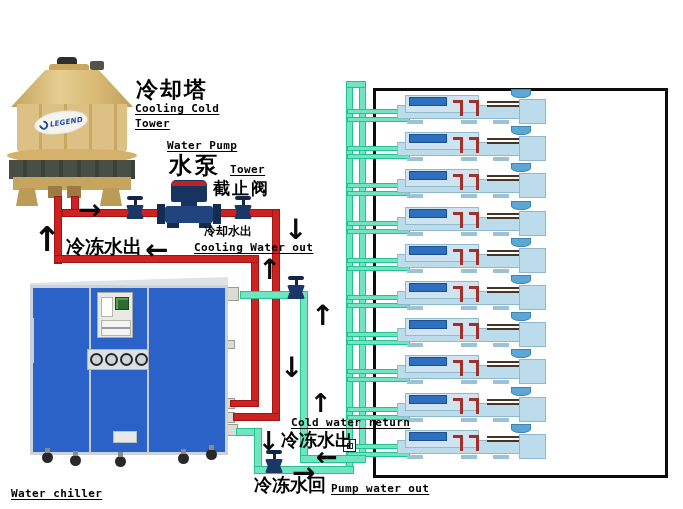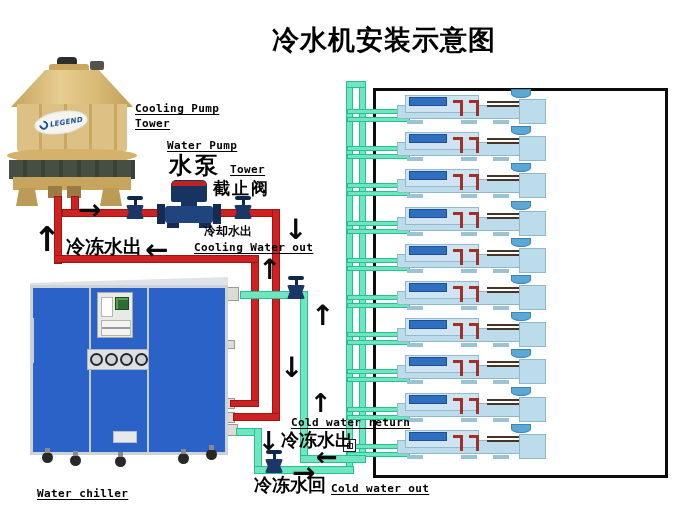--- a/index.html
+++ b/index.html
@@ -66,21 +66,20 @@
   #logo .swoosh{width:9px;height:9px;border:2px solid #1d4fa0;border-top-color:transparent;
                 border-radius:50%;transform:rotate(-40deg);box-sizing:border-box;}
   #logo .ltxt{font-size:7px;font-weight:bold;font-style:italic;color:#1d4fa0;
               font-family:"DejaVu Sans",sans-serif;letter-spacing:.3px;}
 </style>
 </head>
 <body>
 
 <div id="stage">
 
-  <div class="cn" style="left:272px;top:26px;font-size:27px;letter-spacing:1px;">冷水机安装示意图</div>
 
   <div id="frame"></div>
 
   <div class="pipe cold" style="left:346px;top:81px;width:7px;height:393px;"></div>
   <div class="pipe cold" style="left:359px;top:81px;width:7px;height:382px;"></div>
   <div class="pipe cold" style="left:346px;top:81px;width:20px;height:7px;"></div>
 
   <div id="machines-layer">
       <div class="stub" style="top:109px"></div>
       <div class="stub" style="top:117px"></div>
@@ -349,28 +348,29 @@
   <div class="arrow" style="left:145px;top:236px;font-size:28px;">←</div>
   <div class="arrow" style="left:33px;top:222px;font-size:34px;">↑</div>
   <div class="arrow" style="left:258px;top:256px;font-size:28px;">↑</div>
   <div class="arrow" style="left:280px;top:354px;font-size:28px;">↓</div>
   <div class="arrow" style="left:311px;top:302px;font-size:28px;">↑</div>
   <div class="arrow" style="left:310px;top:390px;font-size:26px;">↑</div>
   <div class="arrow" style="left:316px;top:444px;font-size:26px;">←</div>
   <div class="arrow" style="left:258px;top:428px;font-size:26px;">↓</div>
   <div class="arrow" style="left:292px;top:459px;font-size:28px;">→</div>
 
-  <div class="en" style="left:135px;top:103px;">Cooling Pump</div>
+  <div class="cn" style="left:136px;top:78px;font-size:22px;letter-spacing:2px;">冷却塔</div>
+  <div class="en" style="left:135px;top:103px;">Cooling Cold</div>
   <div class="en" style="left:135px;top:118px;">Tower</div>
   <div class="en" style="left:167px;top:140px;text-decoration:underline;">Water Pump</div>
   <div class="cn" style="left:169px;top:153px;font-size:23px;letter-spacing:3px;">水泵</div>
   <div class="en" style="left:230px;top:164px;">Tower</div>
   <div class="cn" style="left:213px;top:180px;font-size:17px;letter-spacing:2px;">截止阀</div>
   <div class="cn" style="left:204px;top:225px;font-size:12px;">冷却水出</div>
   <div class="en" style="left:194px;top:242px;">Cooling Water out</div>
   <div class="cn" style="left:66px;top:237px;font-size:19px;">冷冻水出</div>
-  <div class="en" style="left:11px;top:488px;margin-left:26px;">Water chiller</div>
+  <div class="en" style="left:11px;top:488px;">Water chiller</div>
   <div class="en" style="left:291px;top:417px;">Cold water return</div>
   <div class="cn" style="left:281px;top:431px;font-size:18px;">冷冻水出</div>
   <div class="cn" style="left:254px;top:476px;font-size:18px;">冷冻水回</div>
-  <div class="en" style="left:331px;top:483px;">Cold water out</div>
+  <div class="en" style="left:331px;top:483px;">Pump water out</div>
 
 </div>
 
 </body></html>

